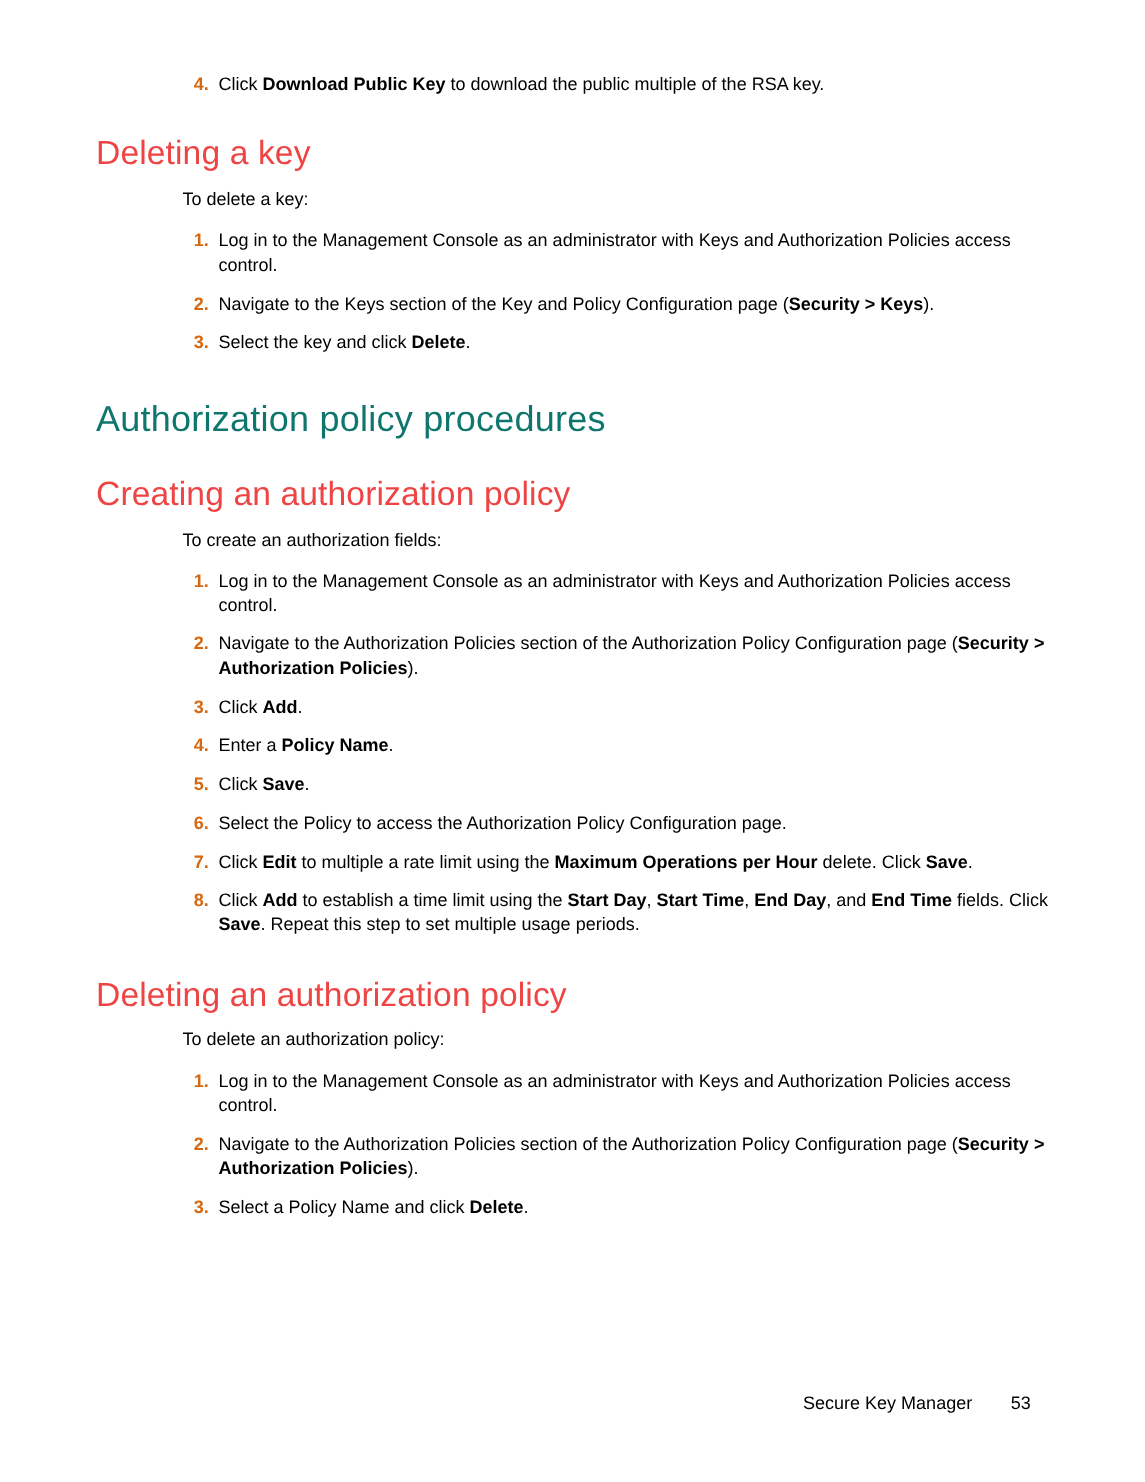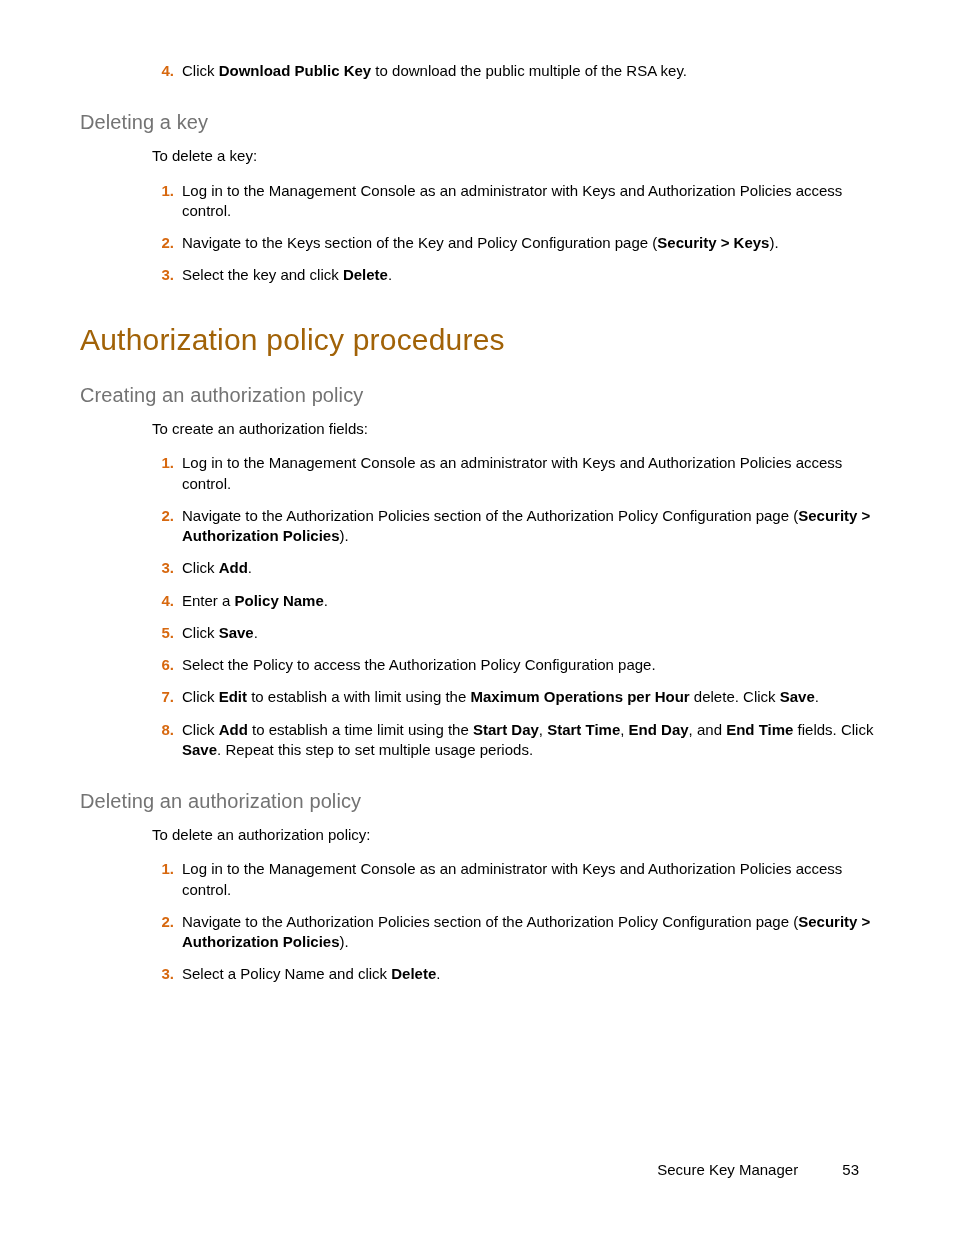--- a/index.html
+++ b/index.html
@@ -14,28 +14,28 @@
   .page {
     width: 954px;
     height: 1235px;
     position: relative;
     box-sizing: border-box;
     padding: 55px 80px 40px 80px;
   }
   h1 {
     font-weight: 300;
     font-size: 30px;
-    color: #a16207;
+    color: #0f766e;
     margin: 28px 0 18px 0;
     letter-spacing: 0.2px;
   }
   h2 {
     font-weight: 400;
-    font-size: 20px;
-    color: #737373;
+    font-size: 28px;
+    color: #ef4444;
     margin: 22px 0 10px 0;
     letter-spacing: 0.1px;
   }
   .intro {
     margin: 4px 0 8px 72px;
     font-size: 15px;
   }
   ol {
     list-style: none;
     padding: 0 0 0 0;
@@ -56,21 +56,21 @@
     width: 22px;
     text-align: right;
   }
   .b { font-weight: bold; }
   .footer {
     position: absolute;
     bottom: 55px;
     right: 95px;
     font-size: 15px;
   }
-  .footer .pn { margin-left: 40px; }
+  .footer .pn { margin-left: 28px; }
 </style>
 </head>
 <body>
 
 <div class="page">
 
   <ol>
     <li>
       <span class="num">4.</span>
       <span><span>Click </span><span class="b">Download Public Key</span><span> to download the public multiple of the RSA key.</span></span>
@@ -89,21 +89,21 @@
 
   <h2>Creating an authorization policy</h2>
   <p class="intro">To create an authorization fields:</p>
   <ol>
       <li><span class="num">1.</span><span><span>Log in to the Management Console as an administrator with Keys and Authorization Policies access control.</span></span></li>
       <li><span class="num">2.</span><span><span>Navigate to the Authorization Policies section of the Authorization Policy Configuration page (</span><span class="b">Security &gt; Authorization Policies</span><span>).</span></span></li>
       <li><span class="num">3.</span><span><span>Click </span><span class="b">Add</span><span>.</span></span></li>
       <li><span class="num">4.</span><span><span>Enter a </span><span class="b">Policy Name</span><span>.</span></span></li>
       <li><span class="num">5.</span><span><span>Click </span><span class="b">Save</span><span>.</span></span></li>
       <li><span class="num">6.</span><span><span>Select the Policy to access the Authorization Policy Configuration page.</span></span></li>
-      <li><span class="num">7.</span><span><span>Click </span><span class="b">Edit</span><span> to establish a with limit using the </span><span class="b">Maximum Operations per Hour</span><span> delete. Click </span><span class="b">Save</span><span>.</span></span></li>
+      <li><span class="num">7.</span><span><span>Click </span><span class="b">Edit</span><span> to multiple a rate limit using the </span><span class="b">Maximum Operations per Hour</span><span> delete. Click </span><span class="b">Save</span><span>.</span></span></li>
       <li><span class="num">8.</span><span><span>Click </span><span class="b">Add</span><span> to establish a time limit using the </span><span class="b">Start Day</span><span>, </span><span class="b">Start Time</span><span>, </span><span class="b">End Day</span><span>, and </span><span class="b">End Time</span><span> fields. Click </span><span class="b">Save</span><span>. Repeat this step to set multiple usage periods.</span></span></li>
     </ol>
 
   <h2>Deleting an authorization policy</h2>
   <p class="intro">To delete an authorization policy:</p>
   <ol>
       <li><span class="num">1.</span><span><span>Log in to the Management Console as an administrator with Keys and Authorization Policies access control.</span></span></li>
       <li><span class="num">2.</span><span><span>Navigate to the Authorization Policies section of the Authorization Policy Configuration page (</span><span class="b">Security &gt; Authorization Policies</span><span>).</span></span></li>
       <li><span class="num">3.</span><span><span>Select a Policy Name and click </span><span class="b">Delete</span><span>.</span></span></li>
     </ol>

